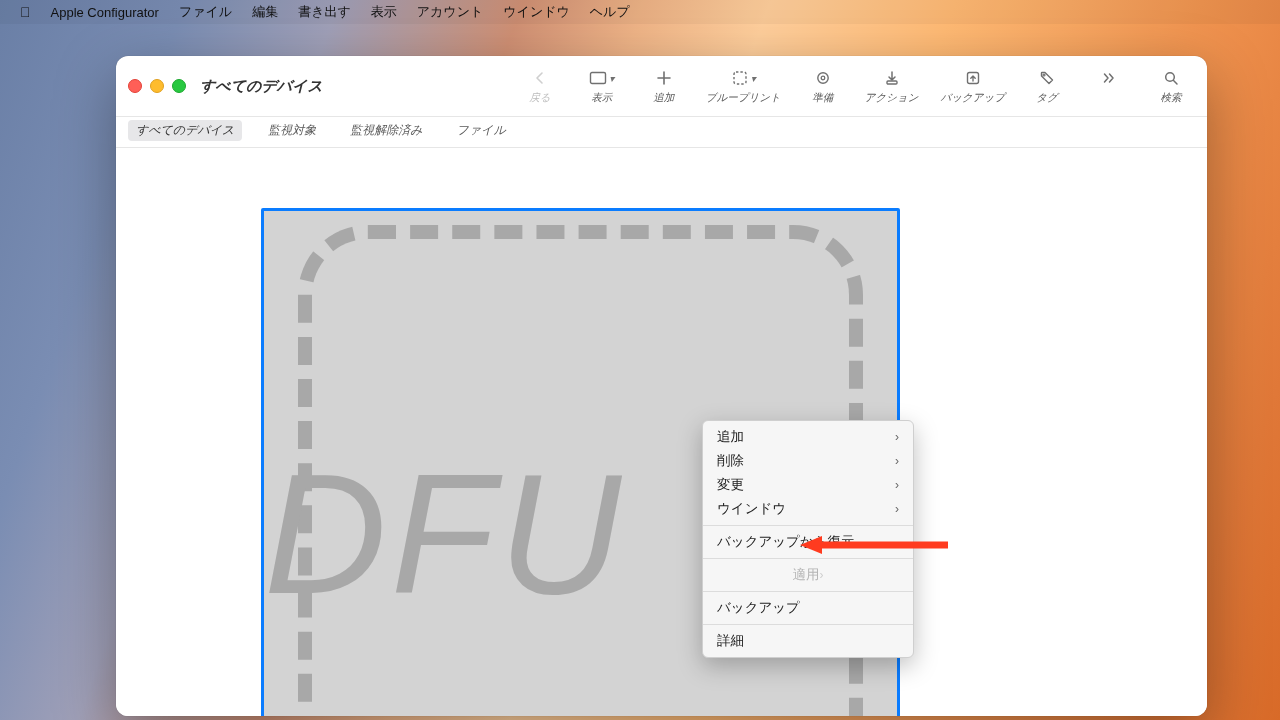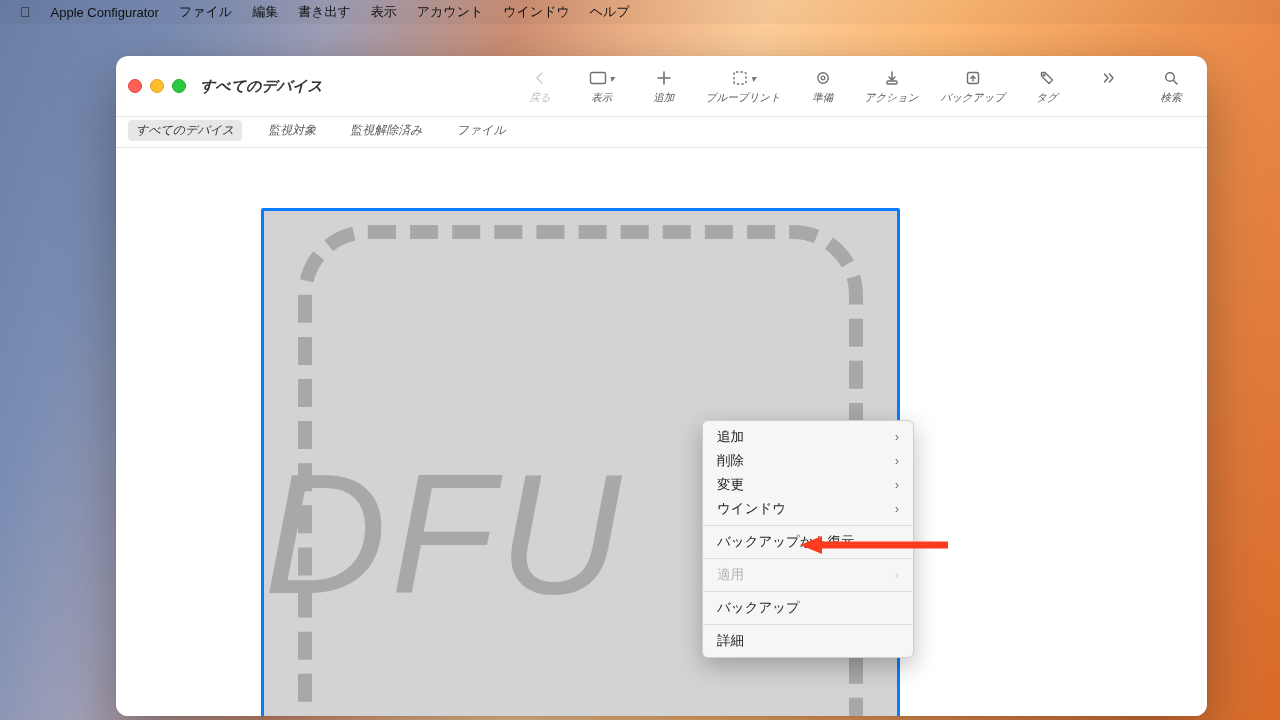--- a/index.html
+++ b/index.html
@@ -146,21 +146,21 @@
     font-size: 13.5px;
     color: #222;
     z-index: 50;
   }
   .ctxmenu .item {
     display: flex; align-items: center;
     height: 24px; padding: 0 14px;
     justify-content: space-between;
   }
   .ctxmenu .item .sub { font-size: 12px; color: #666; }
-  .ctxmenu .item.disabled { color: #b5b5b5; }
+  .ctxmenu .item.disabled { color: #b5b5b5; justify-content: center; }
   .ctxmenu .item.disabled .sub { color: #cfcfcf; }
   .ctxmenu hr {
     border: none; border-top: 1px solid #dcdcdc;
     margin: 4px 0;
   }
 
   .arrow {
     position: absolute;
     left: 800px; top: 535px;
     width: 150px; height: 20px;

